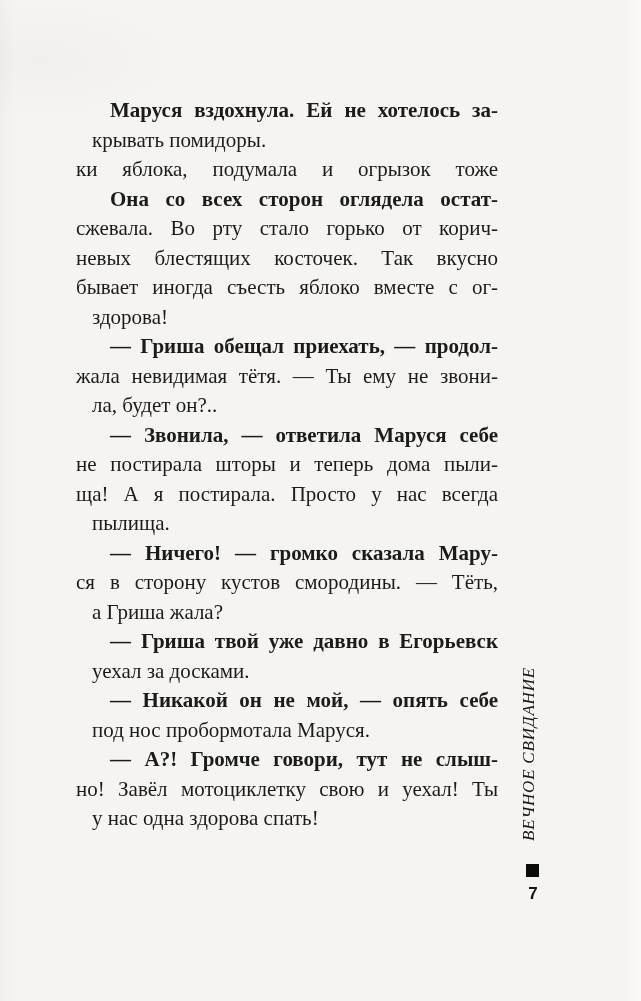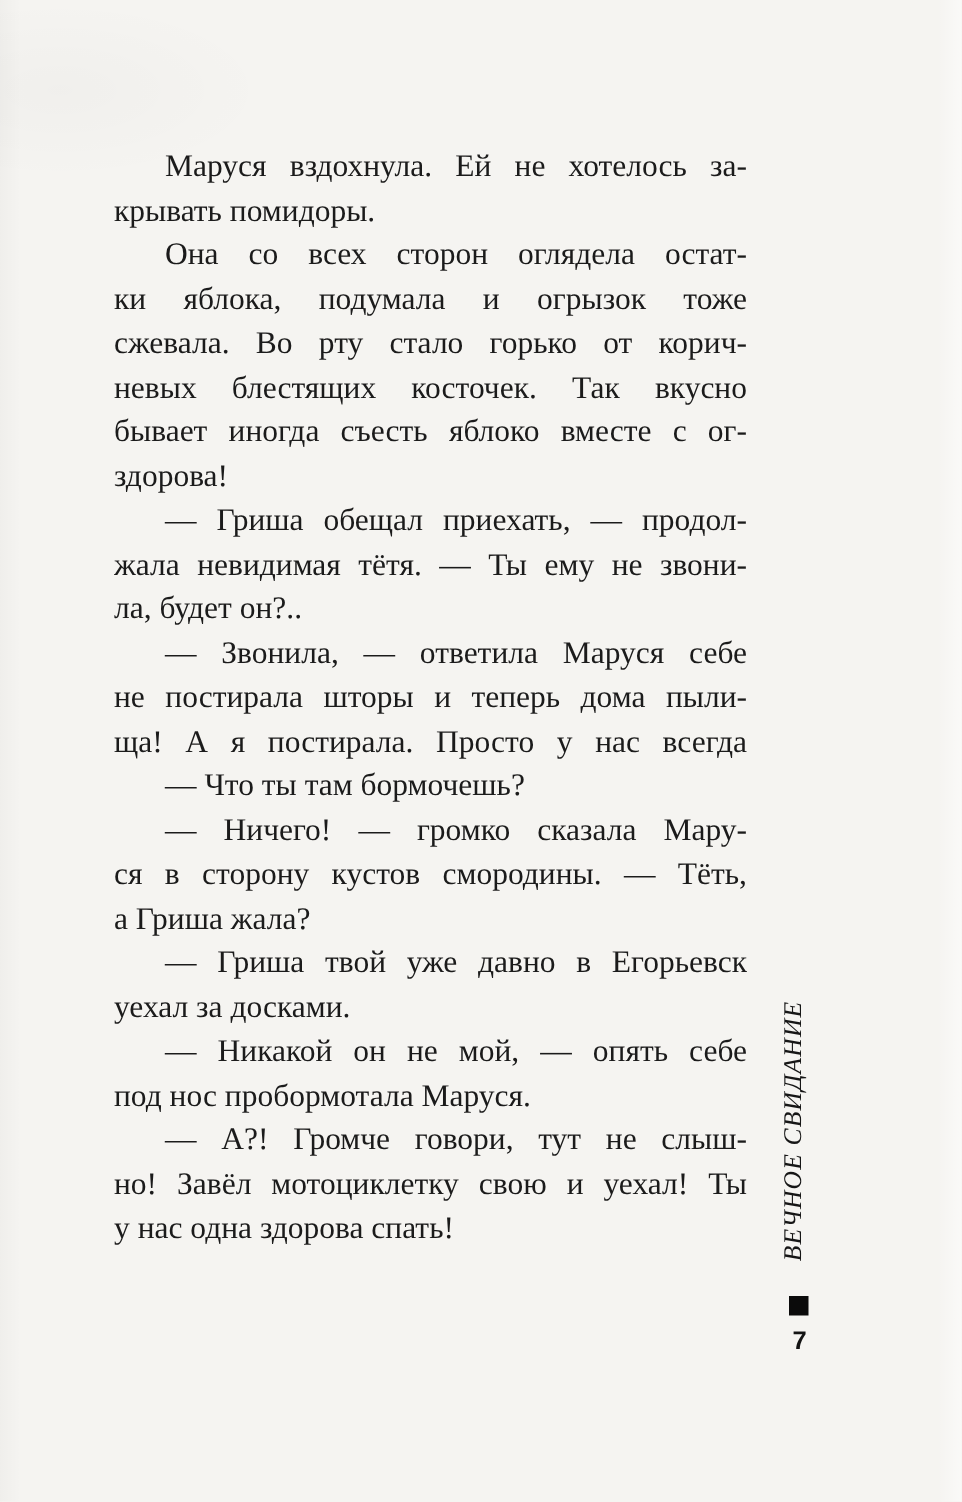--- a/index.html
+++ b/index.html
@@ -36,22 +36,22 @@
     text-align: justify;
     text-align-last: justify;
     text-rendering: optimizeLegibility;
   }
   .ln {
     height: 29.5px;
     overflow: hidden;
     text-align: justify;
     text-align-last: justify;
   }
-  .ln.indent { padding-left: 34px; }
-  .ln.end { text-align-last: left; }
+  .ln.indent { padding-left: 34px; font-weight: bold; }
+  .ln.end { text-align-last: left; margin-left: 16px; }
   .spine-title {
     position: absolute;
     left: 529px;
     top: 754px;
     width: 0;
     height: 0;
     overflow: visible;
   }
   .spine-title .inner {
     position: absolute;
@@ -81,33 +81,33 @@
     font-size: 17px;
     color: #131313;
   }
 </style>
 </head>
 <body>
 
 <div class="page-text">
     <div class="ln indent">Маруся вздохнула. Ей не хотелось за-</div>
     <div class="ln end">крывать помидоры.</div>
+    <div class="ln">ки яблока, подумала и огрызок тоже</div>
     <div class="ln indent">Она со всех сторон оглядела остат-</div>
-    <div class="ln">ки яблока, подумала и огрызок тоже</div>
     <div class="ln">сжевала. Во рту стало горько от корич-</div>
     <div class="ln">невых блестящих косточек. Так вкусно</div>
     <div class="ln">бывает иногда съесть яблоко вместе с ог-</div>
     <div class="ln end">здорова!</div>
     <div class="ln indent">— Гриша обещал приехать, — продол-</div>
     <div class="ln">жала невидимая тётя. — Ты ему не звони-</div>
     <div class="ln end">ла, будет он?..</div>
     <div class="ln indent">— Звонила, — ответила Маруся себе</div>
     <div class="ln">не постирала шторы и теперь дома пыли-</div>
     <div class="ln">ща! А я постирала. Просто у нас всегда</div>
-    <div class="ln indent end">— Что ты там бормочешь?</div>
+    <div class="ln end">пылища.</div>
     <div class="ln indent">— Ничего! — громко сказала Мару-</div>
     <div class="ln">ся в сторону кустов смородины. — Тёть,</div>
     <div class="ln end">а Гриша жала?</div>
     <div class="ln indent">— Гриша твой уже давно в Егорьевск</div>
     <div class="ln end">уехал за досками.</div>
     <div class="ln indent">— Никакой он не мой, — опять себе</div>
     <div class="ln end">под нос пробормотала Маруся.</div>
     <div class="ln indent">— А?! Громче говори, тут не слыш-</div>
     <div class="ln">но! Завёл мотоциклетку свою и уехал! Ты</div>
     <div class="ln end">у нас одна здорова спать!</div>

